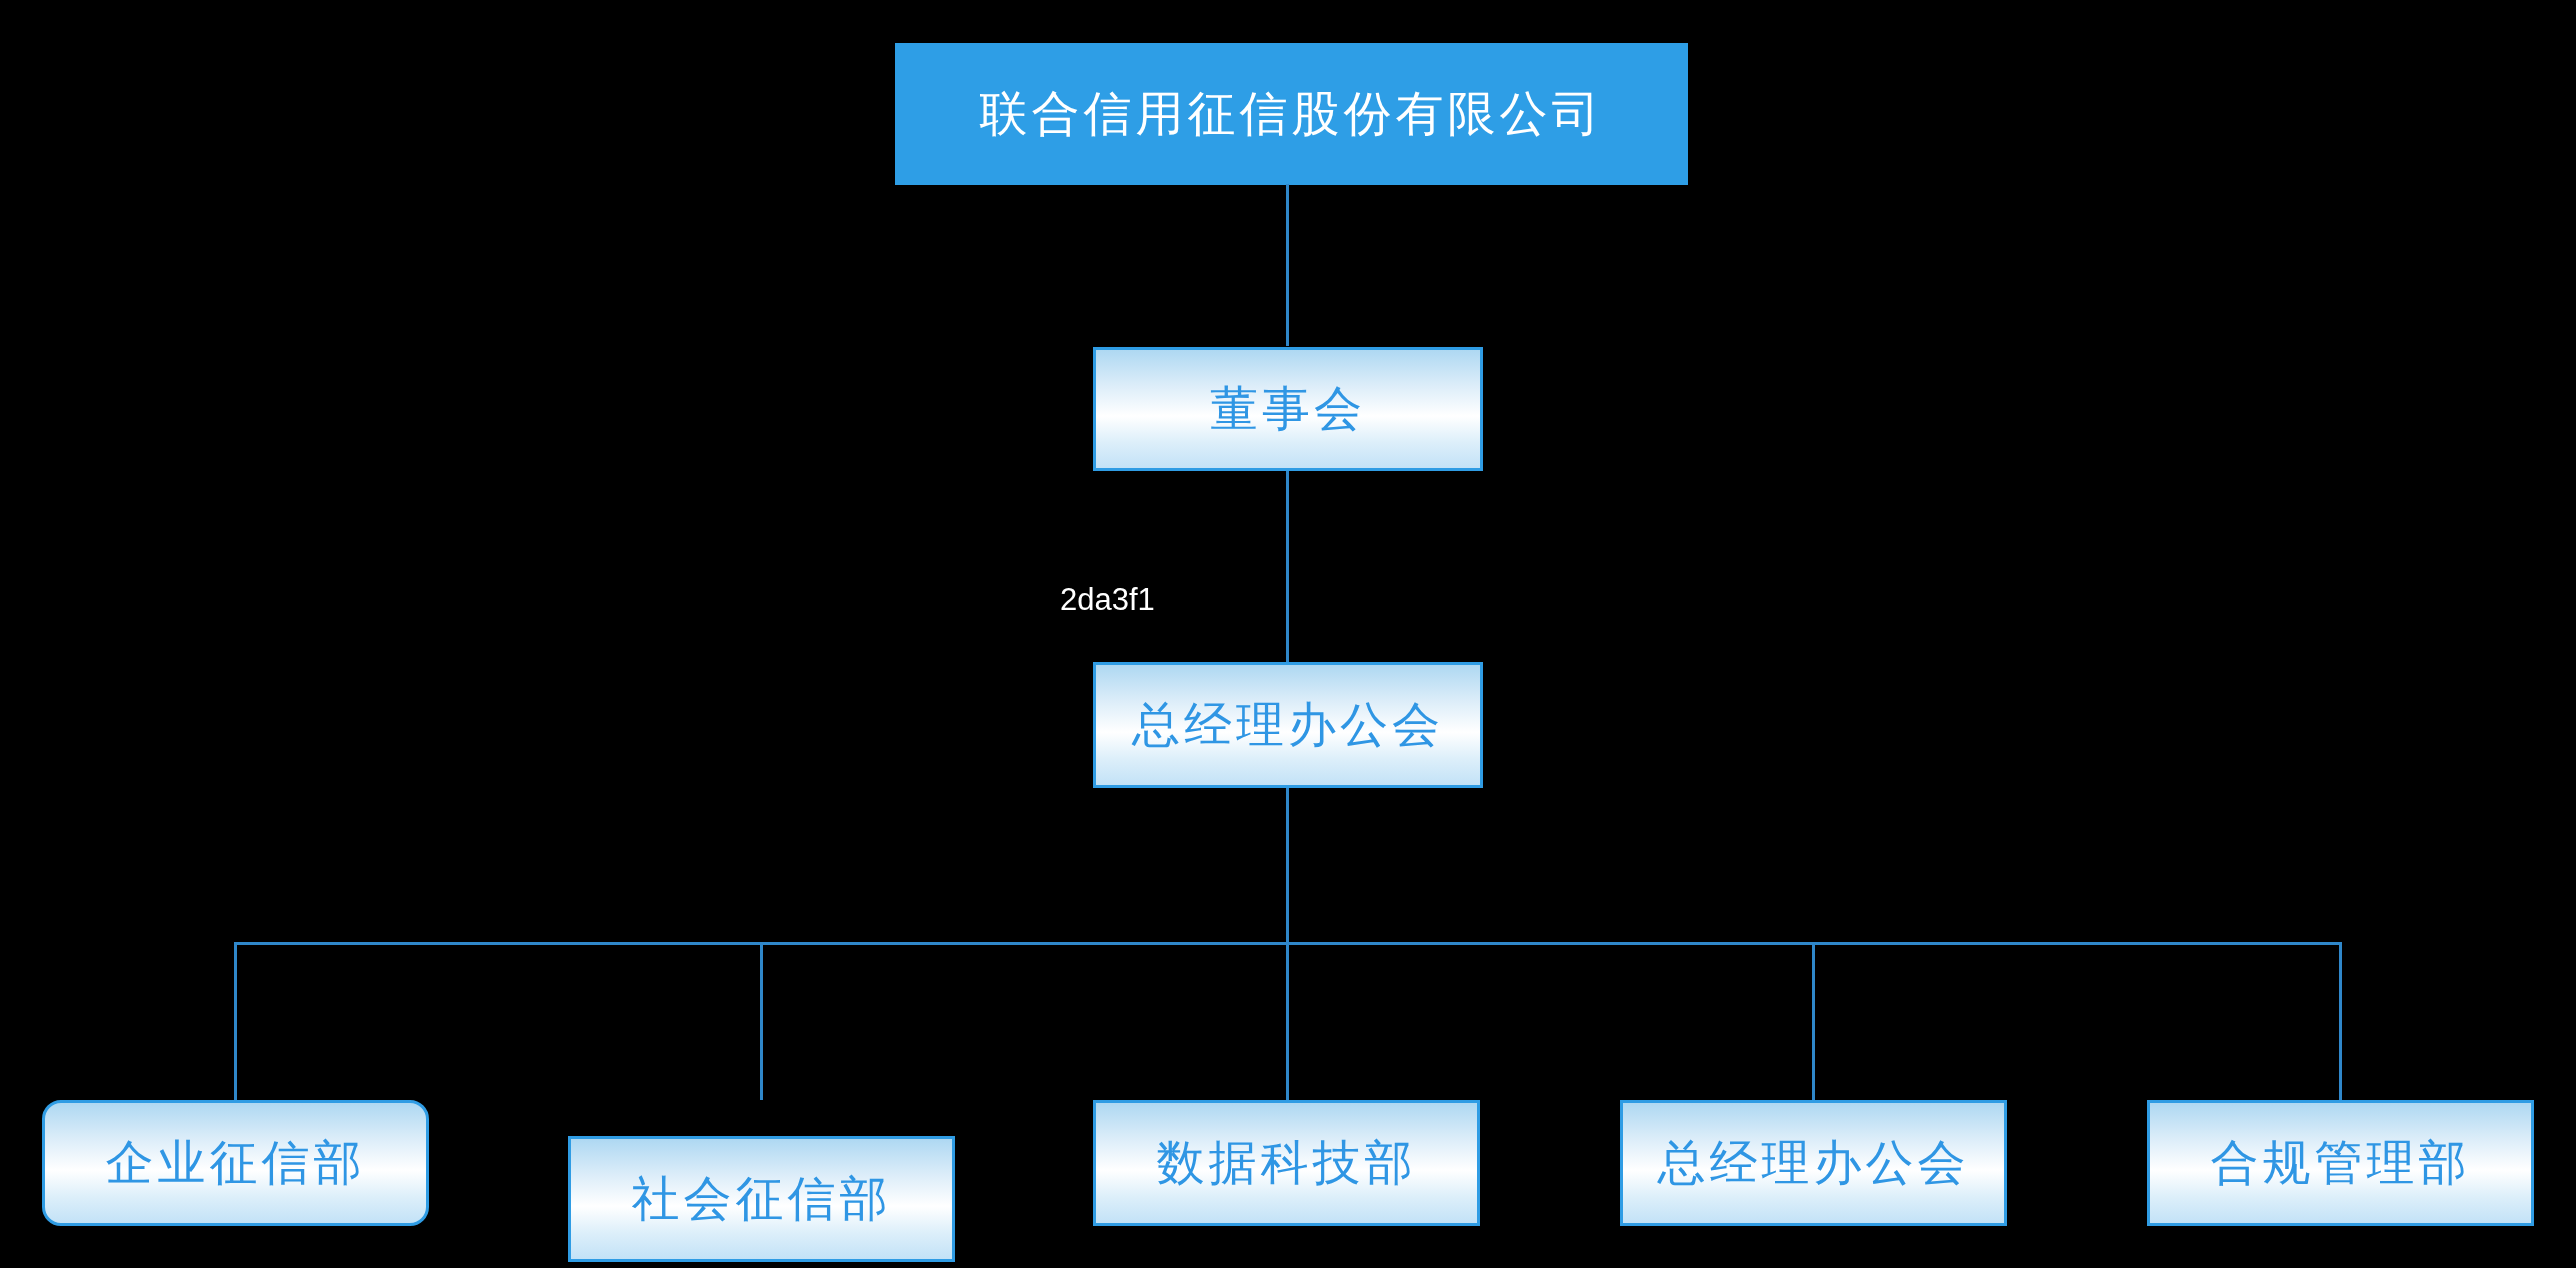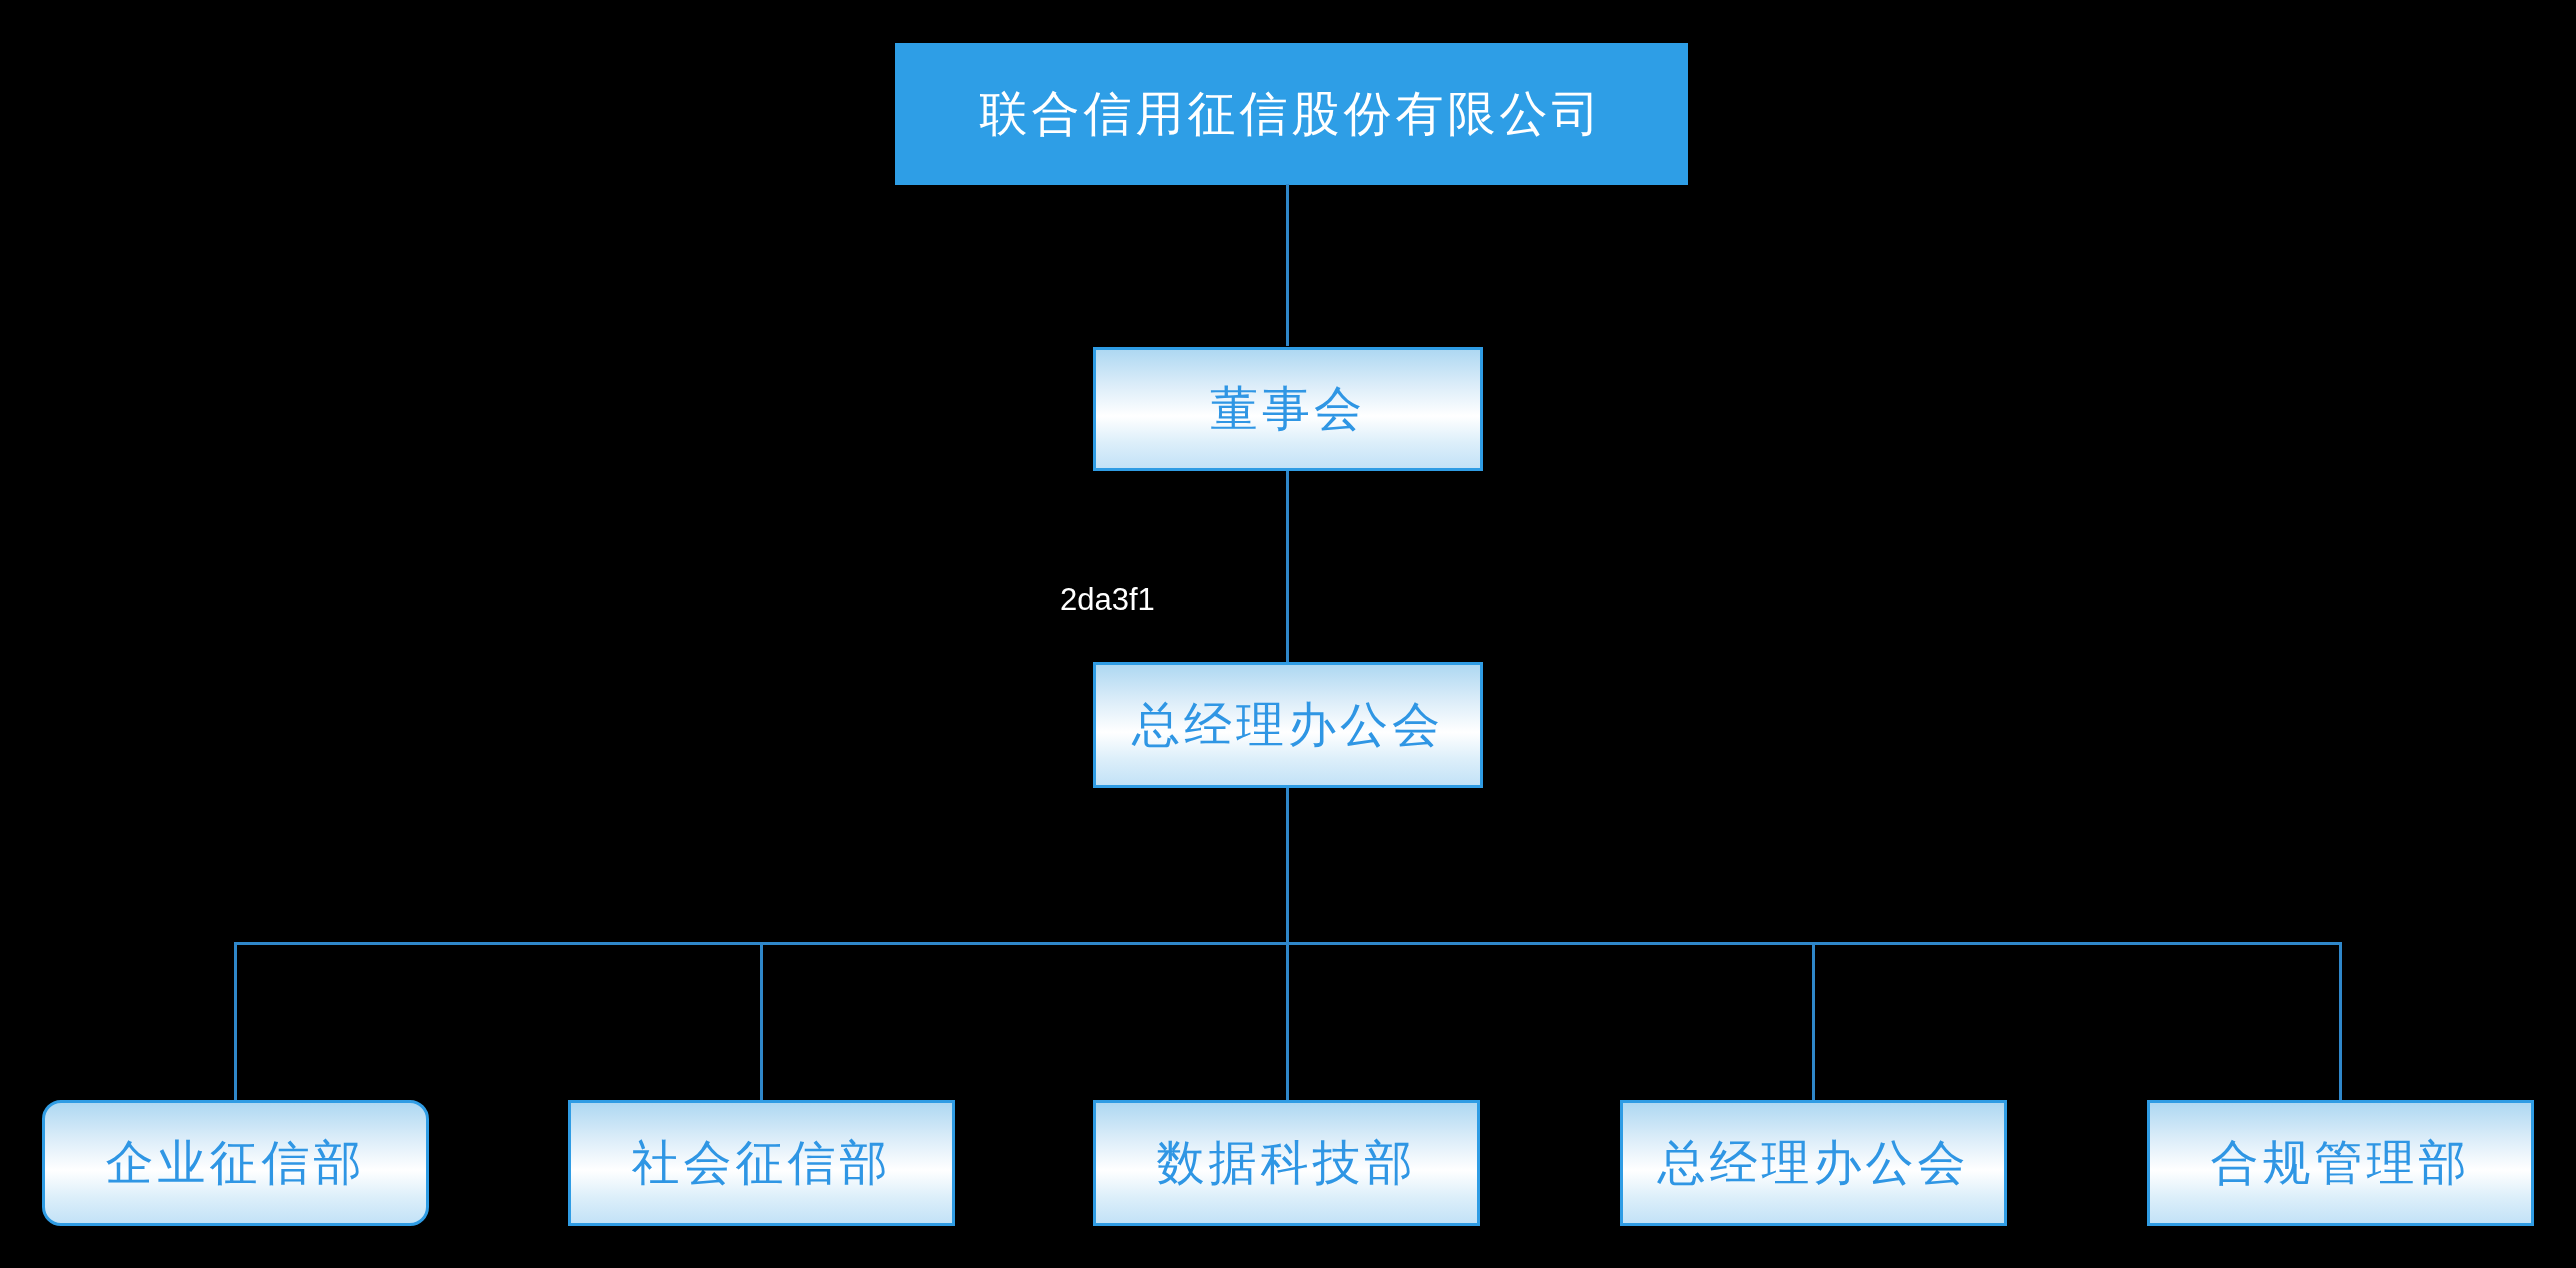--- a/index.html
+++ b/index.html
@@ -93,21 +93,21 @@
   <div class="connector h" style="left:235px; top:942px; width:2107px;"></div>
 
   <div class="connector v" style="left:234px; top:942px; height:158px;"></div>
   <div class="connector v" style="left:760px; top:942px; height:158px;"></div>
   <div class="connector v" style="left:1812px; top:942px; height:158px;"></div>
   <div class="connector v" style="left:2339px; top:942px; height:158px;"></div>
 
   <div class="node light" style="left:42px; top:1100px; width:387px; height:126px;border-radius:19px;">
     <span class="node-label">企业征信部</span>
   </div>
-  <div class="node light" style="left:568px; top:1100px; width:387px; height:126px;">
+  <div class="node light" style="left:568px; top:1136px; width:387px; height:126px;">
     <span class="node-label">社会征信部</span>
   </div>
   <div class="node light" style="left:1093px; top:1100px; width:387px; height:126px;font-family:Liberation Serif, serif;">
     <span class="node-label">数据科技部</span>
   </div>
   <div class="node light" style="left:1620px; top:1100px; width:387px; height:126px;">
     <span class="node-label">总经理办公会</span>
   </div>
   <div class="node light" style="left:2147px; top:1100px; width:387px; height:126px;">
     <span class="node-label">合规管理部</span>

